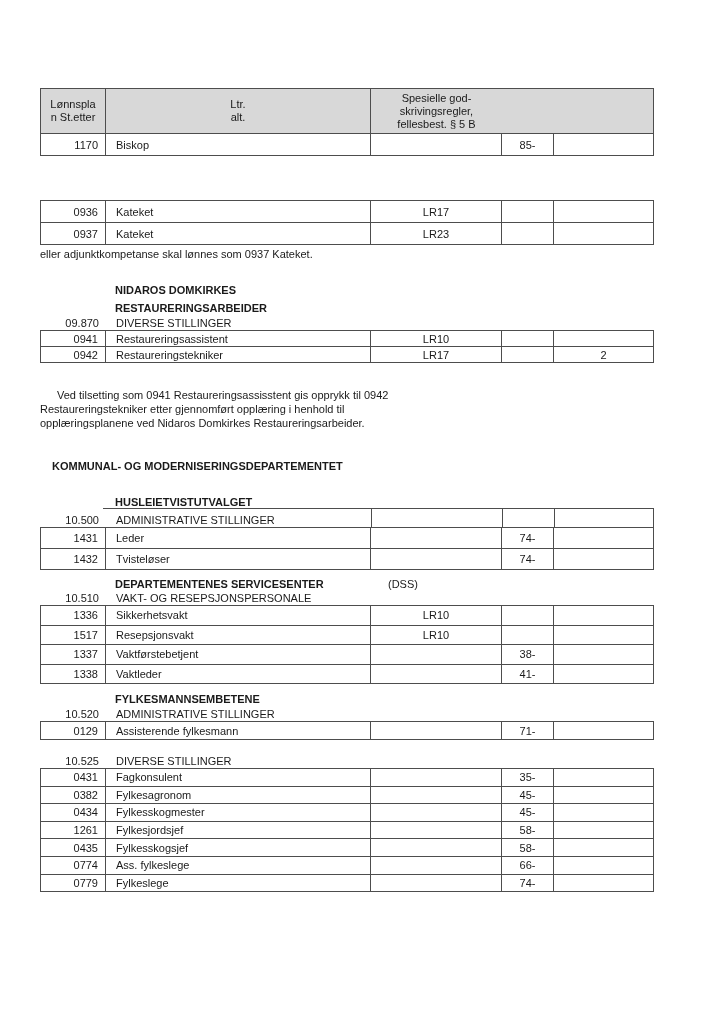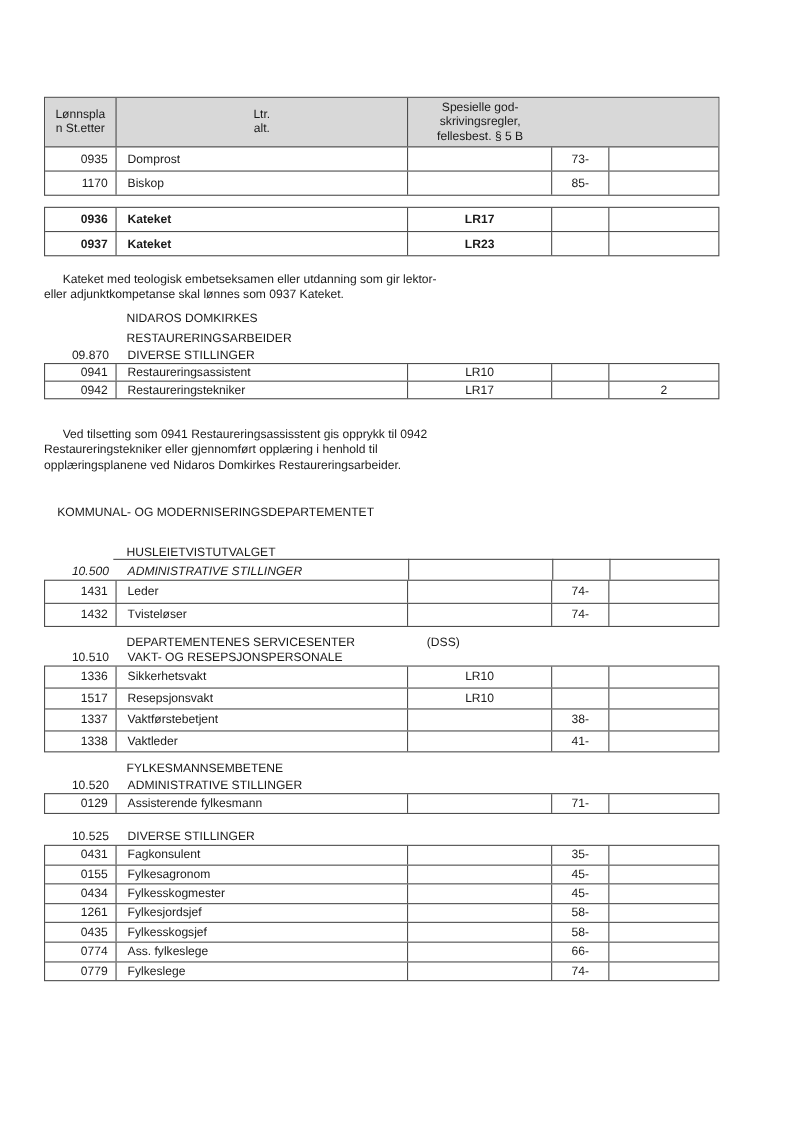--- a/index.html
+++ b/index.html
@@ -48,27 +48,26 @@
   .band{
     position:absolute;left:40px;width:614px;height:15px;
     display:grid;grid-template-columns:66px 1fr;
     align-items:end;box-sizing:border-box;
   }
   .band .bcode{text-align:right;padding-right:7px;padding-bottom:1px;}
   .band .btitle{padding-left:10px;padding-bottom:1px;}
   .band-cells{
     height:19px;
     grid-template-columns:66px 265px 131px 52px 100px;
-    font-style:italic;
   }
   .band-cells .bcell{border-left:1px solid #4d4d4d;height:100%;}
   .band-cells .bcell:last-child{border-right:1px solid #4d4d4d;}
   
   .h{position:absolute;white-space:nowrap;}
-  .bold{font-weight:normal;}
+  .bold{font-weight:bold;}
   .hrline{position:absolute;height:0;border-top:1px solid #4d4d4d;}
   .note{position:absolute;left:40px;line-height:14px;}
   .note .indent{padding-left:17px;}
 </style>
 </head>
 <body>
 
 <div class="page">
 
   <div class="tbl tA" style="top:88px;">
@@ -81,53 +80,45 @@
         <div>Ltr.</div>
         <div>alt.</div>
       </div>
       <div class="td">
         <div>Spesielle god-</div>
         <div>skrivingsregler,</div>
         <div>fellesbest. § 5 B</div>
       </div>
     </div>
     <div class="tr">
-      <div class="td code">0935</div>
-      <div class="td name">Domprost</div>
-      <div class="td mid"></div>
-      <div class="td mid">73-</div>
-      <div class="td mid"></div>
-    </div>
-    <div class="tr">
       <div class="td code">1170</div>
       <div class="td name">Biskop</div>
       <div class="td mid"></div>
       <div class="td mid">85-</div>
       <div class="td mid"></div>
     </div>
   </div>
 
-  <div class="tbl tB" style="top:188px;font-weight:bold;">
+  <div class="tbl tB" style="top:200px;">
     <div class="tr">
       <div class="td code">0936</div>
       <div class="td name">Kateket</div>
       <div class="td mid">LR17</div>
       <div class="td mid"></div>
       <div class="td mid"></div>
     </div>
     <div class="tr">
       <div class="td code">0937</div>
       <div class="td name">Kateket</div>
       <div class="td mid">LR23</div>
       <div class="td mid"></div>
       <div class="td mid"></div>
     </div>
   </div>
   <div class="note" style="top:247px;width:400px;">
-    <div class="indent">Kateket med teologisk embetseksamen eller utdanning som gir lektor-</div>
     <div>eller adjunktkompetanse skal lønnes som 0937 Kateket.</div>
   </div>
 
   <div class="h bold" style="top:284px;left:115px;">NIDAROS DOMKIRKES</div>
   <div class="h bold" style="top:302px;left:115px;">RESTAURERINGSARBEIDER</div>
   <div class="band" style="top:315px;">
     <div class="bcode">09.870</div>
     <div class="btitle">DIVERSE STILLINGER</div>
   </div>
   <div class="tbl tC" style="top:330px;">
@@ -141,21 +132,21 @@
     <div class="tr">
       <div class="td code">0942</div>
       <div class="td name">Restaureringstekniker</div>
       <div class="td mid">LR17</div>
       <div class="td mid"></div>
       <div class="td mid">2</div>
     </div>
   </div>
   <div class="note" style="top:388px;width:430px;">
     <div class="indent">Ved tilsetting som 0941 Restaureringsassisstent gis opprykk til 0942</div>
-    <div>Restaureringstekniker eller gjennomført opplæring i henhold til</div>
+    <div>Restaureringstekniker etter gjennomført opplæring i henhold til</div>
     <div>opplæringsplanene ved Nidaros Domkirkes Restaureringsarbeider.</div>
   </div>
 
   <div class="h bold" style="top:460px;left:52px;">KOMMUNAL- OG MODERNISERINGSDEPARTEMENTET</div>
 
   <div class="h bold" style="top:496px;left:115px;">HUSLEIETVISTUTVALGET</div>
   <div class="hrline" style="top:508px;left:103px;width:551px;"></div>
   <div class="band band-cells" style="top:508px;">
     <div class="bcode">10.500</div>
     <div class="btitle">ADMINISTRATIVE STILLINGER</div>
@@ -238,21 +229,21 @@
   </div>
   <div class="tbl tG" style="top:768px;">
     <div class="tr">
       <div class="td code">0431</div>
       <div class="td name">Fagkonsulent</div>
       <div class="td mid"></div>
       <div class="td mid">35-</div>
       <div class="td mid"></div>
     </div>
     <div class="tr">
-      <div class="td code">0155</div>
+      <div class="td code">0382</div>
       <div class="td name">Fylkesagronom</div>
       <div class="td mid"></div>
       <div class="td mid">45-</div>
       <div class="td mid"></div>
     </div>
     <div class="tr">
       <div class="td code">0434</div>
       <div class="td name">Fylkesskogmester</div>
       <div class="td mid"></div>
       <div class="td mid">45-</div>

